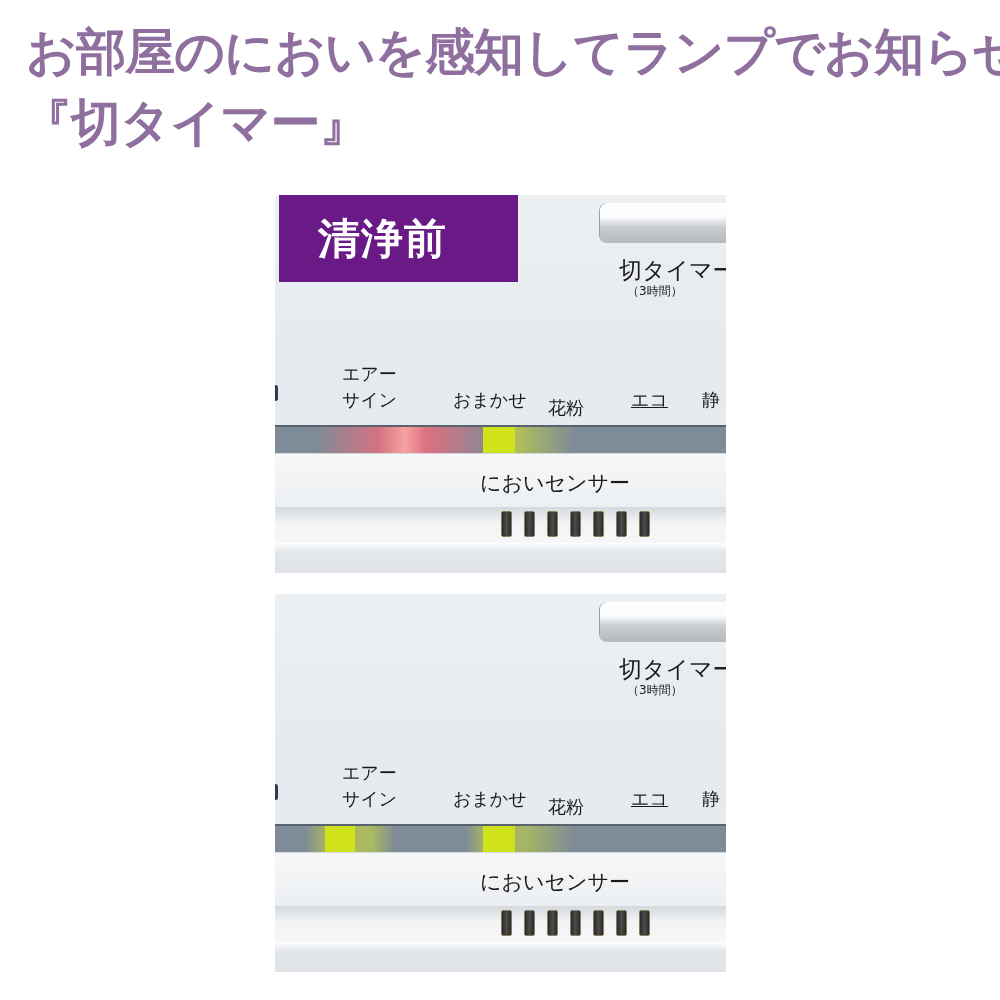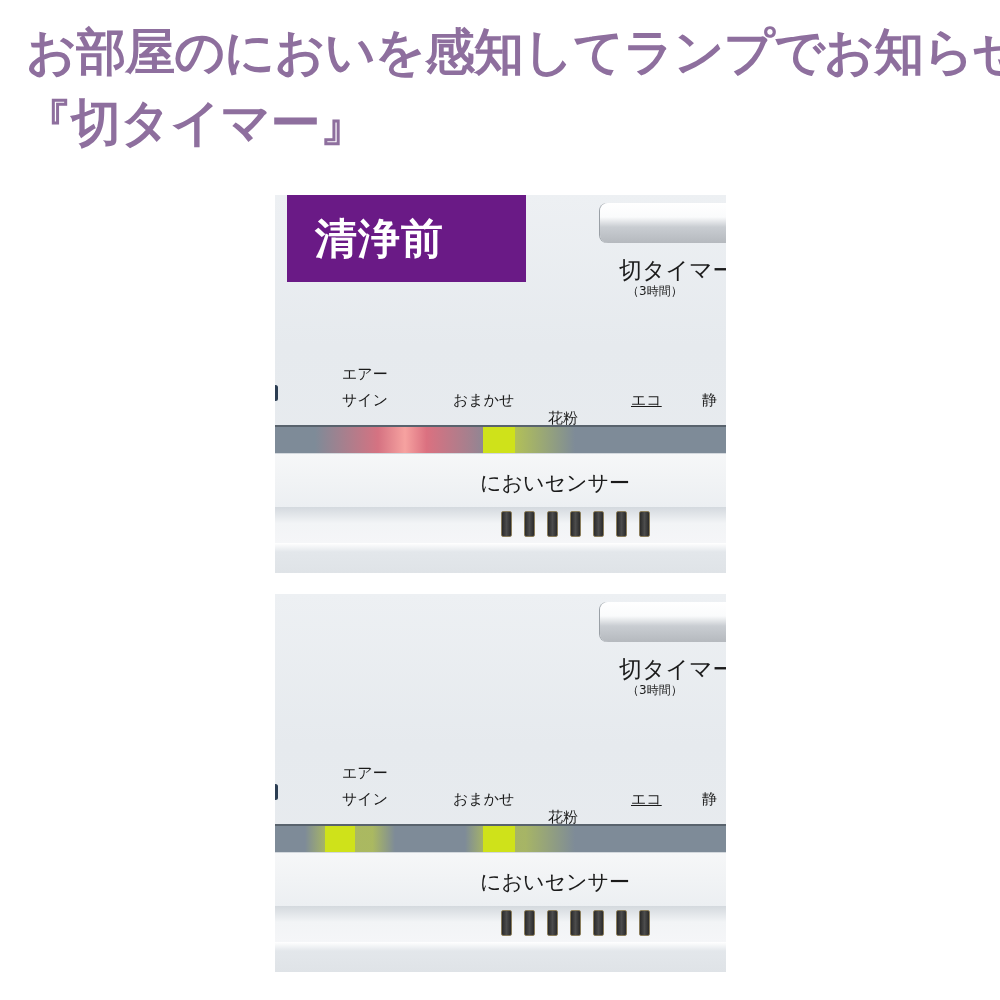--- a/index.html
+++ b/index.html
@@ -8,36 +8,36 @@
 
   .headline { position:absolute; left:26px; color:#8e6f9e; font-weight:bold; letter-spacing:-1px; white-space:nowrap; }
   .headline.l1 { top:22px; font-size:50px; line-height:60px; }
   .headline.l2 { top:92px; left:22px; font-size:50px; line-height:62px; }
 
   .panel { position:absolute; left:275px; width:451px; height:378px; overflow:hidden;
            background:linear-gradient(180deg,#edf0f3 0%,#e6eaee 40%,#e9ecef 100%); }
   .panel.p1 { top:195px; }
   .panel.p2 { top:594px; }
 
-  .badge { position:absolute; left:12px; top:0; width:239px; height:87px; background:#6a1a86;
-           color:#fff; font-size:42px; font-weight:bold; line-height:87px; padding-left:28px; letter-spacing:1px; }
+  .badge { position:absolute; left:4px; top:0; width:239px; height:87px; background:#6a1a86;
+           color:#fff; font-size:42px; font-weight:bold; line-height:87px; padding-left:39px; letter-spacing:1px; }
 
   .timer-btn { position:absolute; left:325px; top:8px; width:140px; height:40px;
                border-radius:8px 0 0 8px; background:linear-gradient(180deg,#ffffff 0%,#fafbfc 35%,#c9cdd2 60%,#b5b9be 100%);
                box-shadow:-1px 0 0 #9aa0a6; }
   .timer-label { position:absolute; left:344px; top:60px; font-size:23px; color:#1a1a1a; white-space:nowrap; }
   .timer-sub { position:absolute; left:352px; top:88px; font-size:12px; color:#1a1a1a; white-space:nowrap; }
 
   .edge-mark { position:absolute; left:-2px; top:190px; width:5px; height:16px; border-radius:3px; background:#2b3d52; }
 
-  .mode { position:absolute; font-size:15px; color:#1a1a1a; white-space:nowrap; line-height:26px; }
+  .mode { position:absolute; font-size:18px; color:#1a1a1a; white-space:nowrap; line-height:26px; }
   .m-air1 { left:67px; top:166px; }
   .m-air2 { left:67px; top:192px; }
   .m-omakase { left:178px; top:192px; }
-  .m-kafun { left:273px; top:210px; }
+  .m-kafun { left:273px; top:200px; }
   .m-eco { left:356px; top:192px;text-decoration:underline; }
   .m-sei { left:427px; top:192px; }
 
   .led-bar { position:absolute; left:0; top:230px; width:451px; height:28px;
              border-top:2px solid #59636d; background:#7e8b98; }
   .led { position:absolute; top:0; height:26px; }
 
   .lower-strip { position:absolute; left:0; top:258px; width:451px; height:54px;
                  background:linear-gradient(180deg,#f6f7f8 0%,#eceff2 100%); border-top:1px solid #d3d8dd; }
   .sensor-label { position:absolute; left:205px; top:274px; font-size:21px; color:#1a1a1a; white-space:nowrap; }

